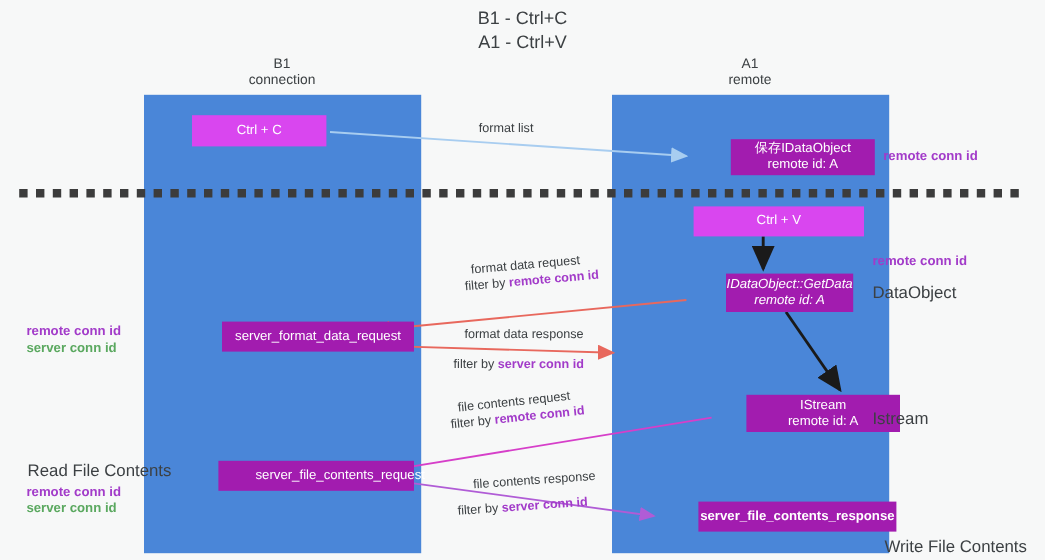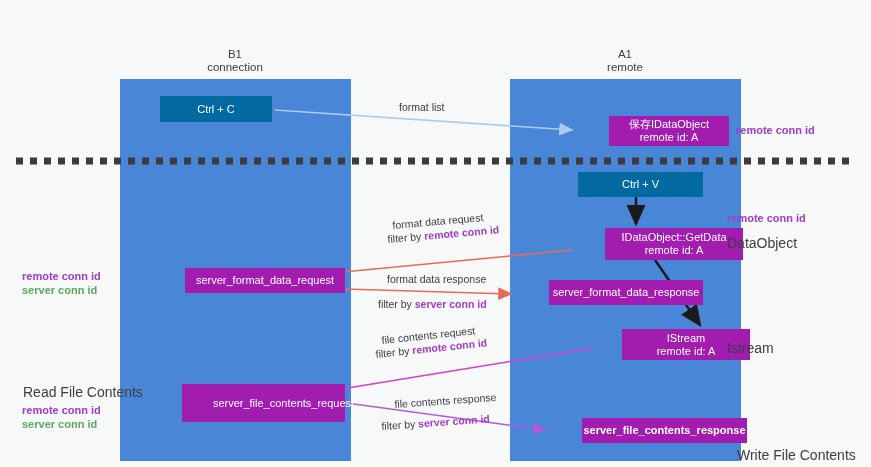--- a/index.html
+++ b/index.html
@@ -19,21 +19,21 @@
   }
   .title{
     position:absolute;left:0;top:6px;width:871px;text-align:center;
     font-size:15px;line-height:20px;color:#3c4043;white-space:pre-line;
   }
   .box{
     position:absolute;display:flex;align-items:center;justify-content:center;
     text-align:center;color:#ffffff;font-size:11px;line-height:13px;
     white-space:pre-line;box-sizing:border-box;padding:2px 4px;
   }
-  .box.green{background:#0369a1;}
+  .box.green{background:#d946ef;}
   .box.orange{background:#a21caf;margin-left:33px;}
   .edge-label{
     position:absolute;font-size:10.5px;line-height:13px;color:#3c4043;
     white-space:nowrap;
   }
   .edge-label.rot{transform-origin:left top;}
   .kw-purple{color:#a23bc9;font-weight:bold;}
   .side-label{
     position:absolute;font-size:14px;line-height:15px;color:#3c4043;
     white-space:pre-line;
@@ -42,20 +42,22 @@
     position:absolute;font-size:11px;line-height:14px;font-weight:bold;
     white-space:pre-line;
   }
   svg.overlay{position:absolute;left:0;top:0;width:871px;height:467px;pointer-events:none;}
 </style>
 </head>
 <body>
 
 <div id="stage">
 
+  <div class="title">B1 - Ctrl+C
+A1 - Ctrl+V</div>
 
   <div class="lane-title" style="left:120px;top:48px;width:230px;">B1
 connection</div>
   <div class="lane-title" style="left:510px;top:48px;width:230px;">A1
 remote</div>
 
   <div class="lane" style="left:120px;top:79px;width:231px;height:382px;"></div>
   <div class="lane" style="left:510px;top:79px;width:231px;height:382px;"></div>
 
   <svg class="overlay">
@@ -94,33 +96,32 @@
 
   <svg class="overlay">
     <line x1="16" y1="161" x2="856" y2="161" stroke="#3c3c3c" stroke-width="7" stroke-dasharray="7 7"></line>
   </svg>
 
   <div class="box green" style="left:160px;top:96px;width:112px;height:26px;">Ctrl + C</div>
 
   <div class="box orange" style="left:576px;top:116px;width:120px;height:30px;">保存IDataObject
 remote id: A</div>
 
-  <div class="box green" style="left:578px;top:172px;width:125px;height:25px;">Ctrl + V</div>
+  <div class="box green" style="left:578px;top:172px;width:142px;height:25px;">Ctrl + V</div>
 
-  <div class="box orange" style="left:572px;top:228px;width:138px;height:32px;">IDataObject::GetData
+  <div class="box orange" style="left:572px;top:228px;width:106px;height:32px;font-style:italic;">IDataObject::GetData
 remote id: A</div>
 
   <div class="box orange" style="left:152px;top:268px;width:160px;height:25px;">server_format_data_request</div>
 
-  <div class="box orange" style="left:516px;top:280px;width:154px;height:25px;">server_format_data_response</div>
 
   <div class="box orange" style="left:589px;top:329px;width:128px;height:31px;">IStream
 remote id: A</div>
 
-  <div class="box orange" style="left:149px;top:384px;width:163px;height:38px;padding-left:44px;">server_file_contents_request</div>
+  <div class="box orange" style="left:149px;top:384px;width:163px;height:25px;padding-left:44px;">server_file_contents_request</div>
 
   <div class="box orange" style="left:549px;top:418px;width:165px;height:25px;font-weight:bold;">server_file_contents_response</div>
 
   <div class="edge-label" style="left:399px;top:101px;">format list</div>
 
   <div class="edge-label rot" style="left:392px;top:219px;transform:rotate(-5deg);">format data request</div>
   <div class="edge-label rot" style="left:387px;top:233px;transform:rotate(-5deg);">
     <span>filter by </span><span class="kw-purple">remote conn id</span>
   </div>
 

